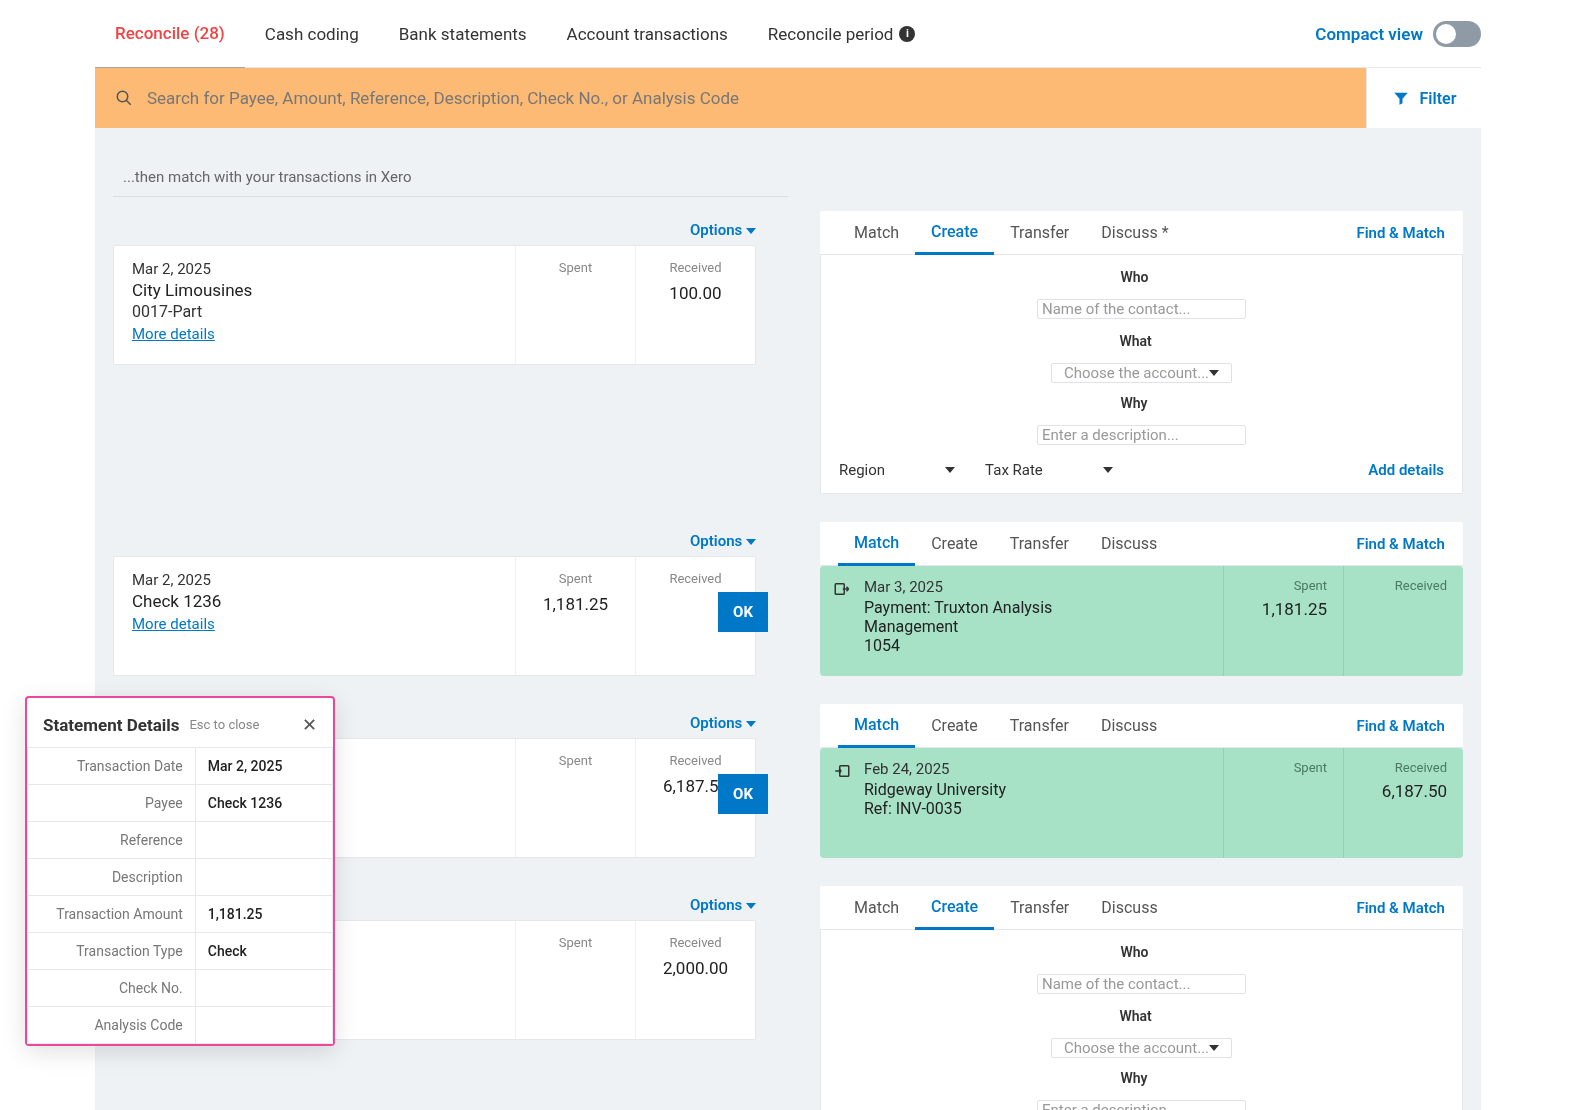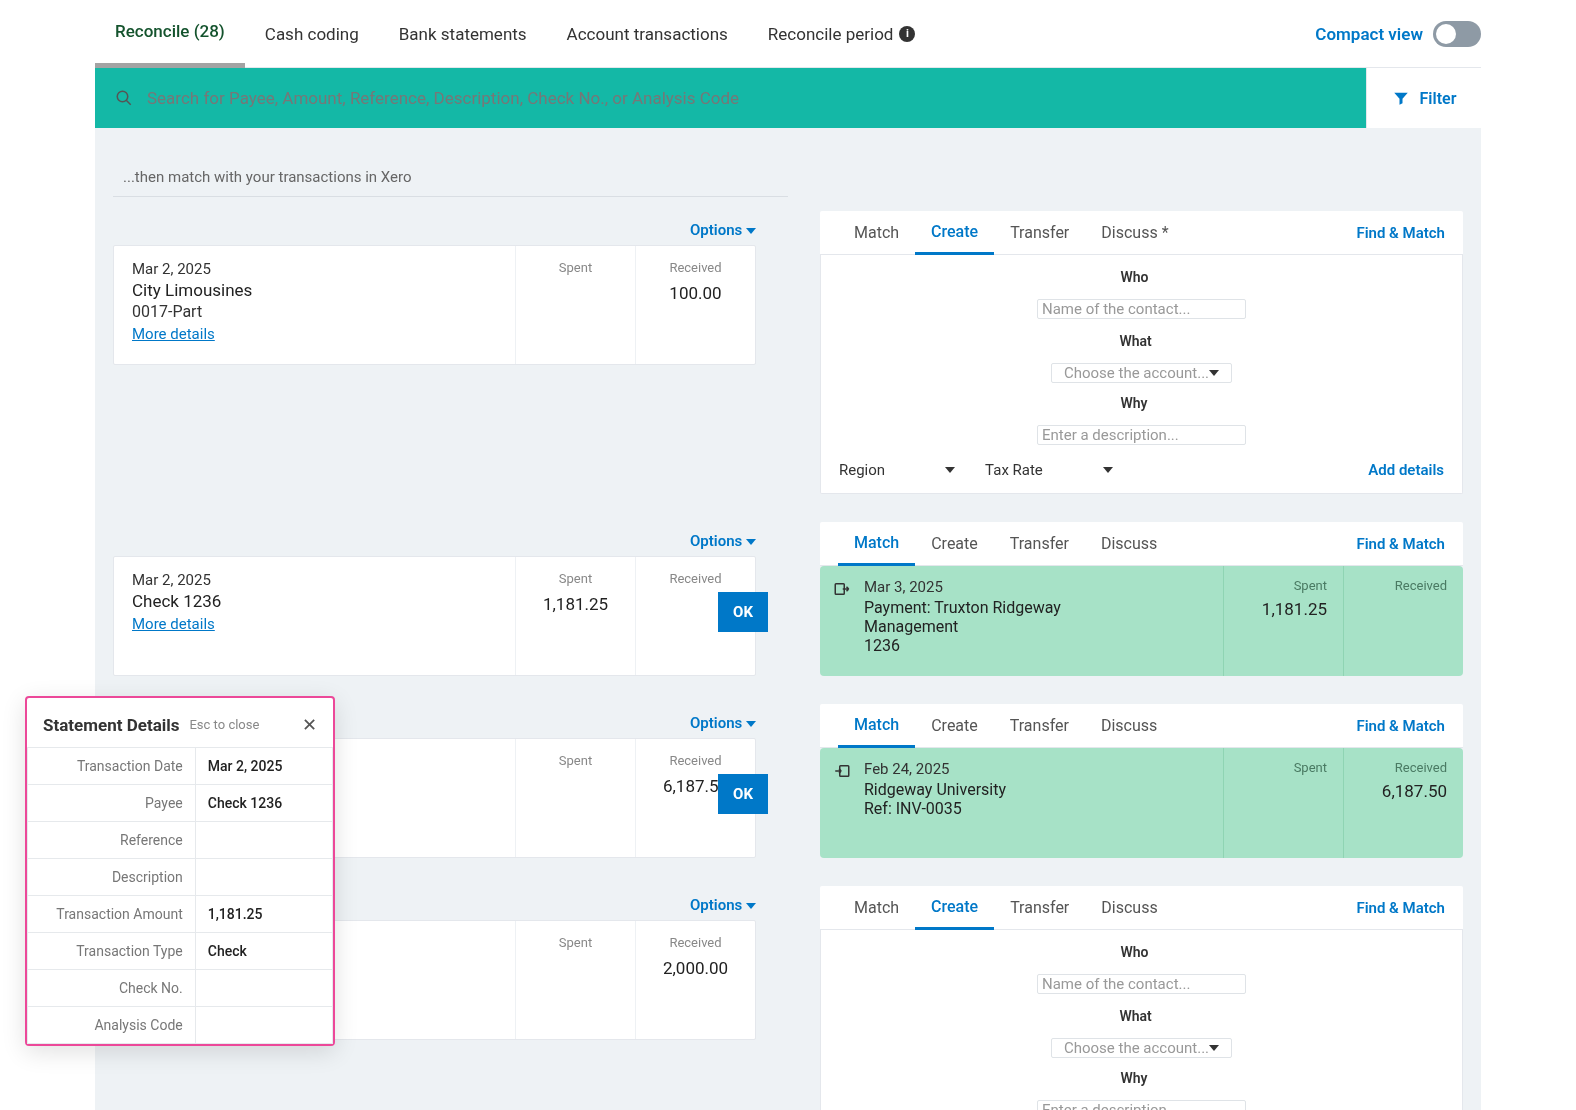--- a/index.html
+++ b/index.html
@@ -2,29 +2,29 @@
 <html><head>
 <meta charset="utf-8">
 <style>
 * { box-sizing: border-box; margin: 0; padding: 0; font-family: -apple-system, BlinkMacSystemFont, "Segoe UI", Roboto, Helvetica, Arial, sans-serif; }
 body { background: #fff; color: #333; font-size: 14px; }
 .container { width: 1576px; margin: 0 auto; padding: 0 95px; position: relative; }
 
 
 .tabs-bar { display: flex; align-items: center; border-bottom: 1px solid #e4e7ec; height: 68px; }
 .tabs-bar .tab { padding: 0 20px; height: 68px; display: flex; align-items: center; color: #333; cursor: pointer; font-size: 17px; }
-.tabs-bar .tab.active { color: #14532d; border-bottom: 5px solid #a3a3a3; font-weight: 500; }
+.tabs-bar .tab.active { color: #ef4444; border-bottom: 1px solid #a3a3a3; font-weight: 500; }
 .tabs-bar .info-icon { margin-left: 6px; width: 16px; height: 16px; border-radius: 50%; background: #333; color: #fff; display: inline-flex; align-items: center; justify-content: center; font-size: 11px; font-weight: bold; }
 .tabs-bar .spacer { flex: 1; }
 .compact-view { display: flex; align-items: center; gap: 10px; color: #0078c8; font-weight: 600; font-size: 17px; }
 .toggle { width: 48px; height: 26px; background: #8e9aa5; border-radius: 13px; position: relative; cursor: pointer; }
 .toggle::after { content: ""; position: absolute; left: 3px; top: 3px; width: 20px; height: 20px; background: #fff; border-radius: 50%; }
 
 
-.search-bar { height: 60px; background: #14b8a6; display: flex; align-items: center; padding: 0 20px; gap: 14px; position: relative; }
+.search-bar { height: 60px; background: #fdba74; display: flex; align-items: center; padding: 0 20px; gap: 14px; position: relative; }
 .search-bar .search-input { flex: 1; border: none; background: transparent; font-size: 17px; outline: none; color: #333; }
 .search-bar .search-input::placeholder { color: #777; }
 .filter-btn-wrap { position: absolute; right: 0; top: 0; height: 60px; width: 115px; background: #fff; border-left: 1px solid #e4e7ec; display: flex; align-items: center; justify-content: center; gap: 10px; color: #0078c8; font-weight: 600; cursor: pointer; font-size: 16px; }
 
 
 .main-body { background: #eef2f5; padding: 18px 0 40px; position: relative; min-height: 1000px; }
 .hints { display: flex; padding: 0 18px 14px; }
 .hints-left, .hints-right { width: 50%; }
 .whats-this { color: #0078c8; font-weight: 600; font-size: 15px; cursor: pointer; padding-left: 14px; }
 .hint-sub { color: #666; font-size: 15px; margin-top: 6px; border-bottom: 1px solid #d9dee3; padding-bottom: 10px; }
@@ -240,23 +240,23 @@
             </div>
             <div class="match-card">
       <div class="match-iconcol">
                 <svg class="icon" viewBox="0 0 24 24" fill="none" stroke="#333" stroke-width="2">
                   <rect x="3" y="5" width="12" height="14" rx="1"></rect>
                   <path d="M13 12h8m0 0l-3-3m3 3l-3 3"></path>
                 </svg>
               </div>
       <div class="match-main">
         <div class="match-date">Mar 3, 2025</div>
-        <div class="match-desc">Payment: Truxton Ridgeway</div>
+        <div class="match-desc">Payment: Truxton Analysis</div>
         <div class="match-sub">Management</div>
-        <div class="match-sub">1236</div>
+        <div class="match-sub">1054</div>
       </div>
       <div class="match-amounts">
         <div class="match-amt-col">
           <div class="match-amt-label">Spent</div>
           <div class="match-amt-val">1,181.25</div>
         </div>
         <div class="match-amt-col">
           <div class="match-amt-label">Received</div>
           <div class="match-amt-val"></div>
         </div>

